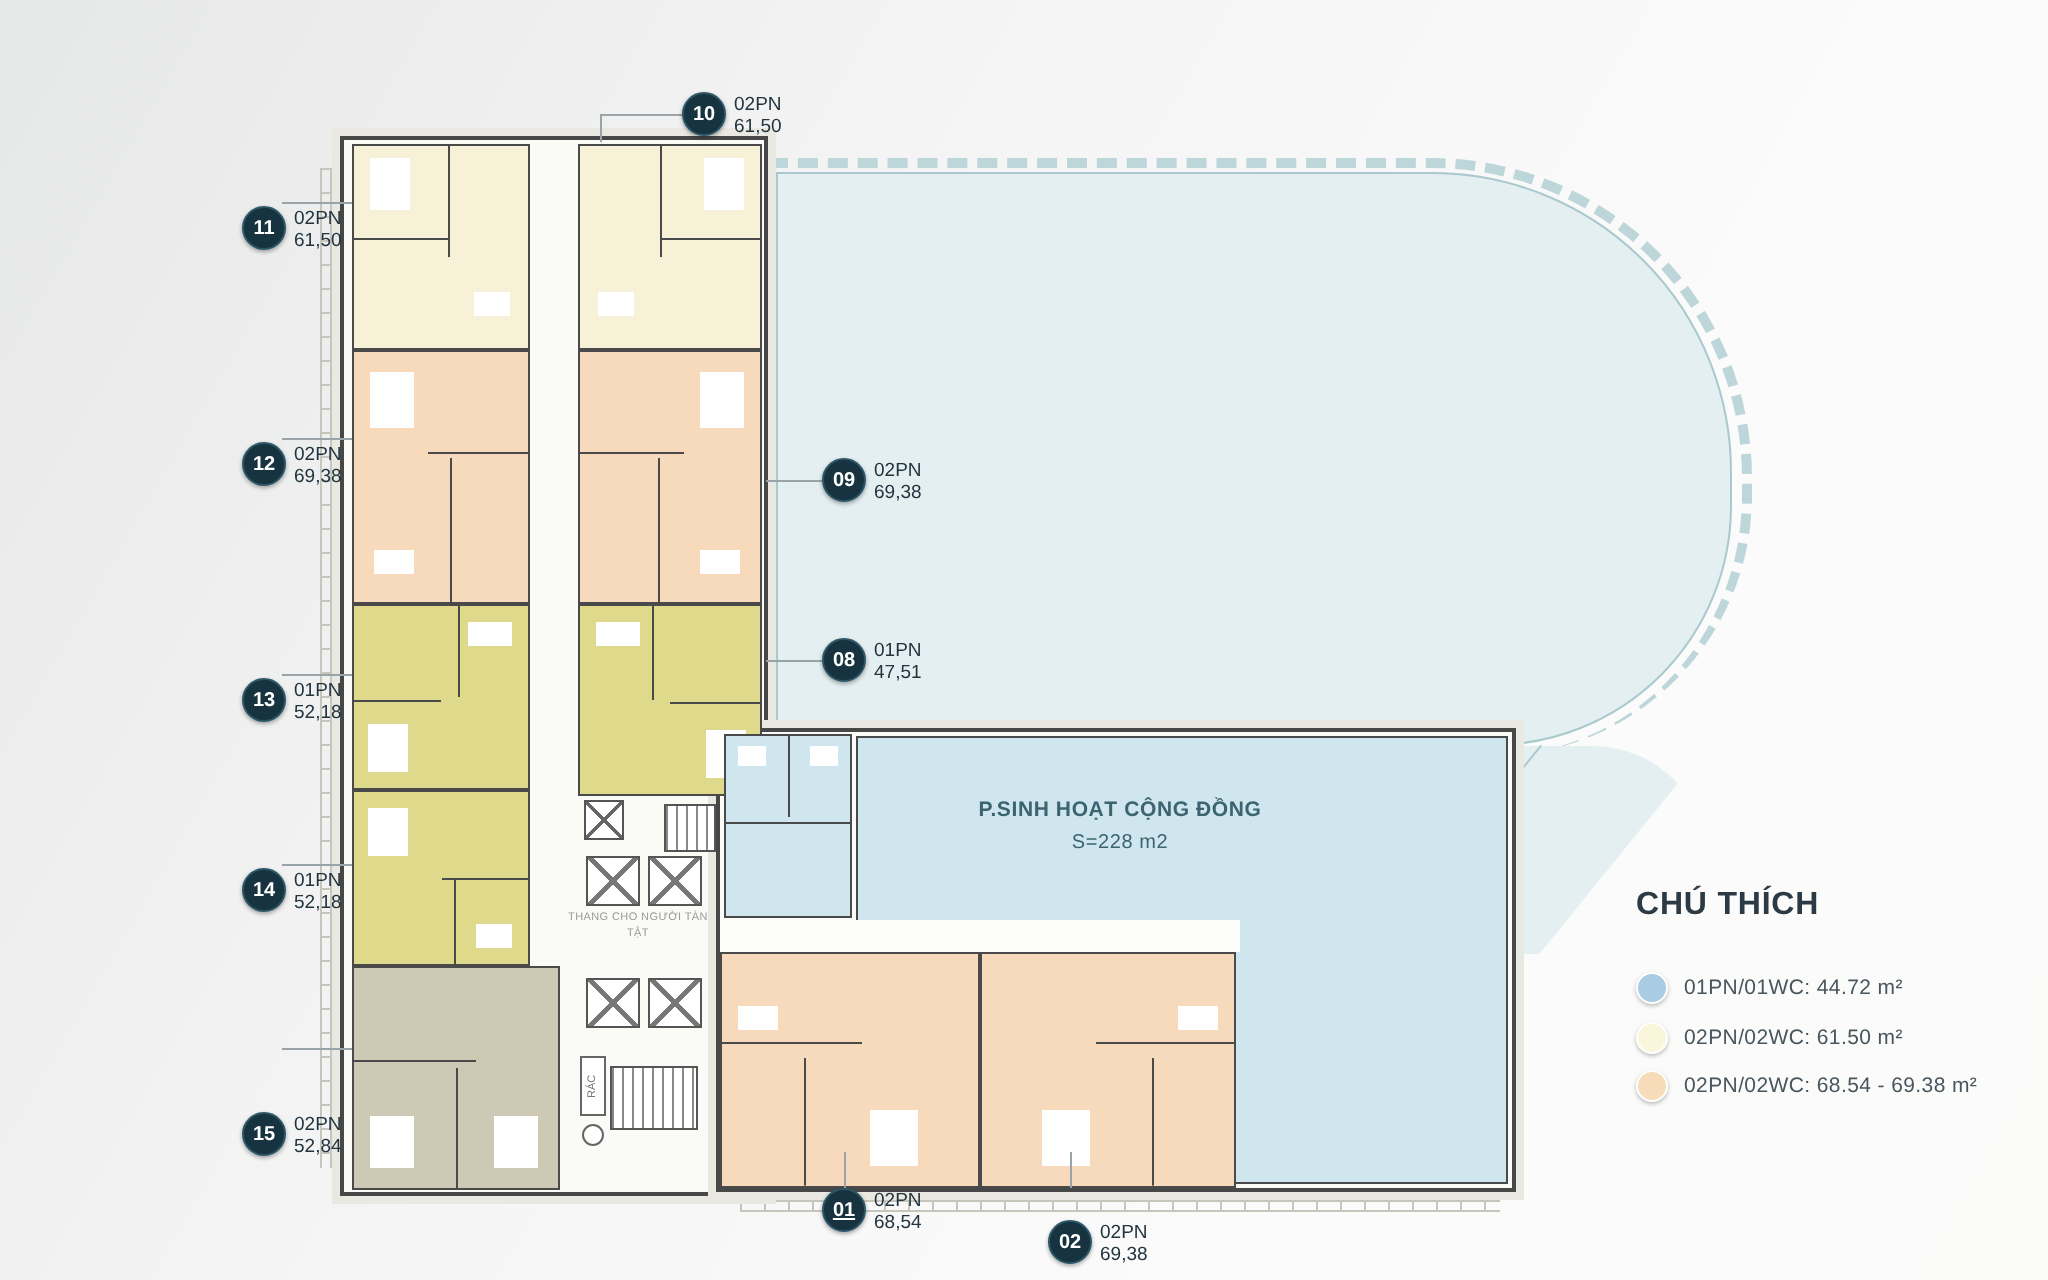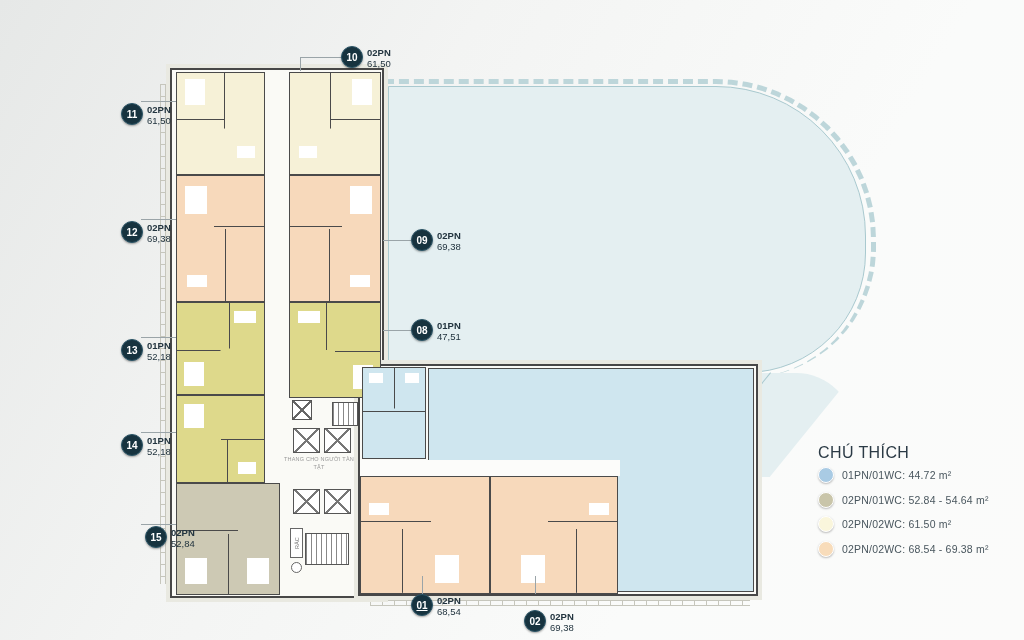--- a/index.html
+++ b/index.html
@@ -91,27 +91,27 @@
     display:flex;align-items:center;justify-content:center;}
   .trash-circle{left:291px;top:562px;width:11px;height:11px;border:1px solid #666;
     border-radius:50%;background:#fff;z-index:4;}
 
   
   .ulabel{position:absolute;z-index:6;display:flex;align-items:flex-start;gap:4px;}
   .lcirc{width:22px;height:22px;border-radius:50%;border:1.5px solid #2c5668;
     color:#fff;font-size:10px;font-weight:bold;display:flex;align-items:center;
     justify-content:center;box-shadow:0 1px 2px rgba(0,0,0,.35);box-sizing:border-box;}
   .ltxt{font-size:9.5px;line-height:1.18;color:#22343f;padding-top:1px;}
-  .ltxt b{display:block;font-weight:bold;}
+  .ltxt b{display:block;font-weight:normal;}
   .ltxt em{display:block;font-style:normal;}
   .leader{position:absolute;background:#9aa4a8;z-index:5;}
 
   
   .legend{left:818px;top:444px;width:200px;z-index:6;}
-  .legend-title{font-size:16px;font-weight:400;color:#2b3a45;letter-spacing:.4px;margin-bottom:5px;}
+  .legend-title{font-size:16px;font-weight:700;color:#2b3a45;letter-spacing:.4px;margin-bottom:24px;}
   .legend-item{display:flex;align-items:center;gap:8px;margin-bottom:8.5px;}
   .swatch{width:14px;height:14px;border-radius:50%;border:1px solid #fff;
     box-shadow:0 1px 2px rgba(0,0,0,.25);flex:none;}
   .legend-text{font-size:10.5px;color:#49565e;letter-spacing:.2px;}
 </style>
 </head>
 <body>
 
 <div class="canvas">
 
@@ -130,20 +130,24 @@
   <div class="unit u12" style="background-color: rgb(247, 217, 187);"></div>
   <div class="unit u9" style="background-color: rgb(247, 217, 187);"></div>
   <div class="unit u13" style="background-color: rgb(222, 217, 139);"></div>
   <div class="unit u8" style="background-color: rgb(222, 217, 139);"></div>
   <div class="unit u14" style="background-color: rgb(222, 217, 139);"></div>
   <div class="unit u15" style="background-color: rgb(205, 201, 180);"></div>
 
   <div class="abs wc-room" style="background-color: rgb(207, 230, 239);"></div>
   <div class="abs community" style="background-color: rgb(207, 230, 239);"></div>
   <div class="abs corridor-h"></div>
+  <div class="abs community-label">
+    <span>P.SINH HOẠT CỘNG ĐỒNG</span>
+    <span class="area">S=228 m2</span>
+  </div>
   <div class="unit u01" style="background-color: rgb(247, 217, 187);"></div>
   <div class="unit u02" style="background-color: rgb(247, 217, 187);"></div>
 
   <div class="abs xbox"></div>
   <div class="abs stairs" style="left:332px;top:402px;width:26px;height:24px;"></div>
   <div class="abs elev" style="left:293px;top:428px;width:27px;height:25px;"></div>
   <div class="abs elev" style="left:324px;top:428px;width:27px;height:25px;"></div>
   <div class="abs core-note">THANG CHO NGƯỜI TÀN TẬT</div>
   <div class="abs elev" style="left:293px;top:489px;width:27px;height:25px;"></div>
   <div class="abs elev" style="left:324px;top:489px;width:27px;height:25px;"></div>
@@ -191,21 +195,21 @@
         <em>52,18</em>
       </span>
   </div>
   <div class="ulabel" style="left:121px;top:434px;">
     <span class="lcirc" style="background: rgb(23, 51, 63);">14</span>
     <span class="ltxt">
         <b>01PN</b>
         <em>52,18</em>
       </span>
   </div>
-  <div class="ulabel" style="left:121px;top:526px;margin-left:24px;">
+  <div class="ulabel" style="left:121px;top:556px;">
     <span class="lcirc" style="background: rgb(23, 51, 63);">15</span>
     <span class="ltxt">
         <b>02PN</b>
         <em>52,84</em>
       </span>
   </div>
   <div class="ulabel" style="left:411px;top:229px;">
     <span class="lcirc" style="background: rgb(23, 51, 63);">09</span>
     <span class="ltxt">
         <b>02PN</b>
@@ -232,24 +236,20 @@
         <b>02PN</b>
         <em>69,38</em>
       </span>
   </div>
 
   <div class="abs legend">
     <div class="legend-title">CHÚ THÍCH</div>
     <div class="legend-item">
       <span class="swatch" style="background: rgb(169, 203, 228);"></span>
       <span class="legend-text">01PN/01WC: 44.72 m²</span>
-    </div>
-    <div class="legend-item">
-      <span class="swatch" style="background: rgb(201, 197, 169);"></span>
-      <span class="legend-text">02PN/01WC: 52.84 - 54.64 m²</span>
     </div>
     <div class="legend-item">
       <span class="swatch" style="background: rgb(250, 246, 220);"></span>
       <span class="legend-text">02PN/02WC: 61.50 m²</span>
     </div>
     <div class="legend-item">
       <span class="swatch" style="background: rgb(248, 220, 186);"></span>
       <span class="legend-text">02PN/02WC: 68.54 - 69.38 m²</span>
     </div>
   </div>

